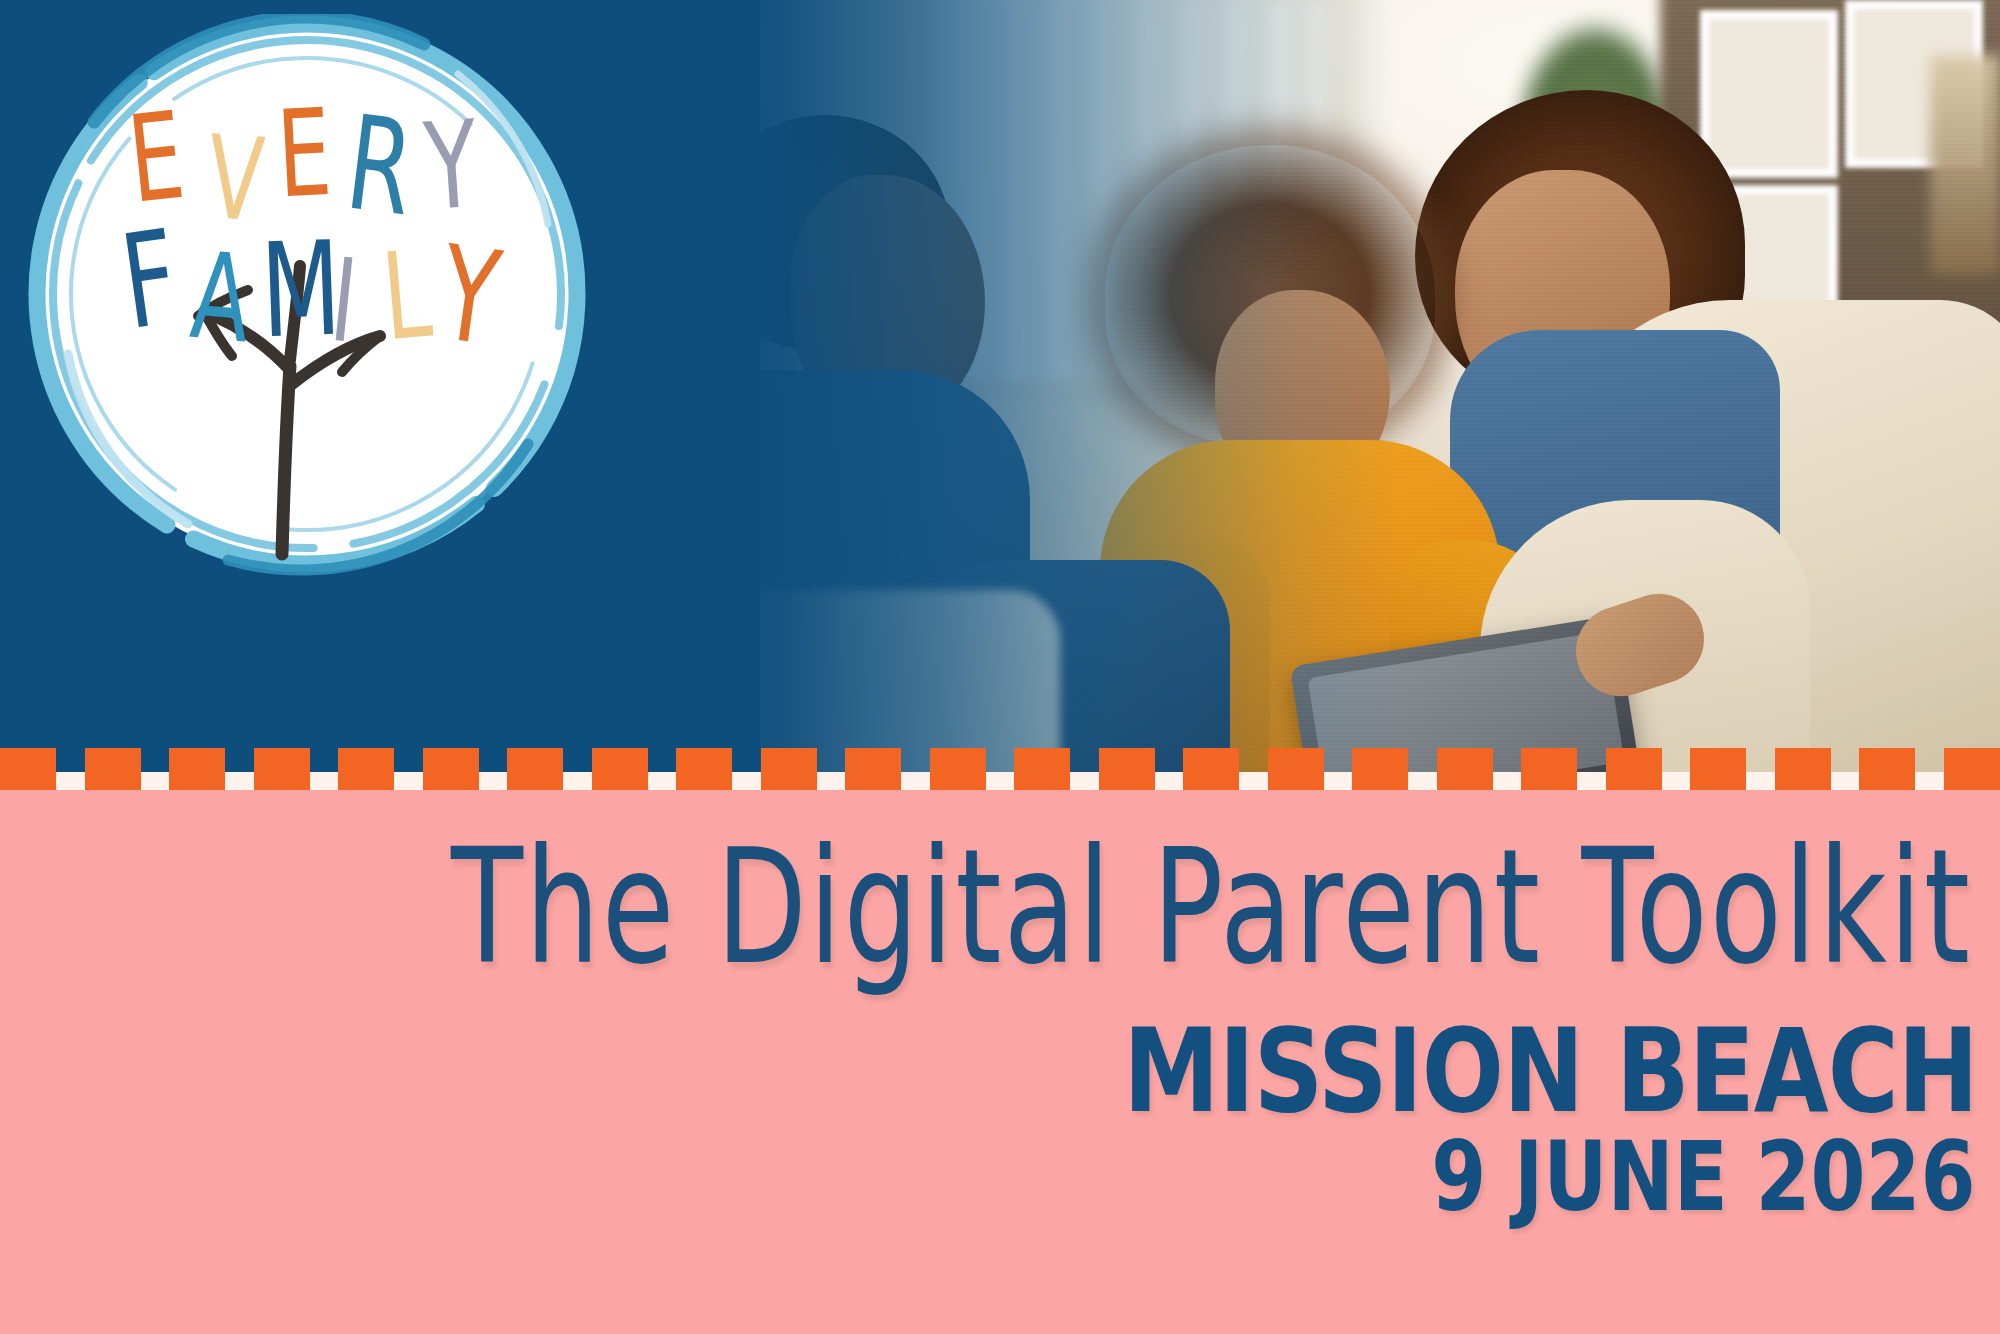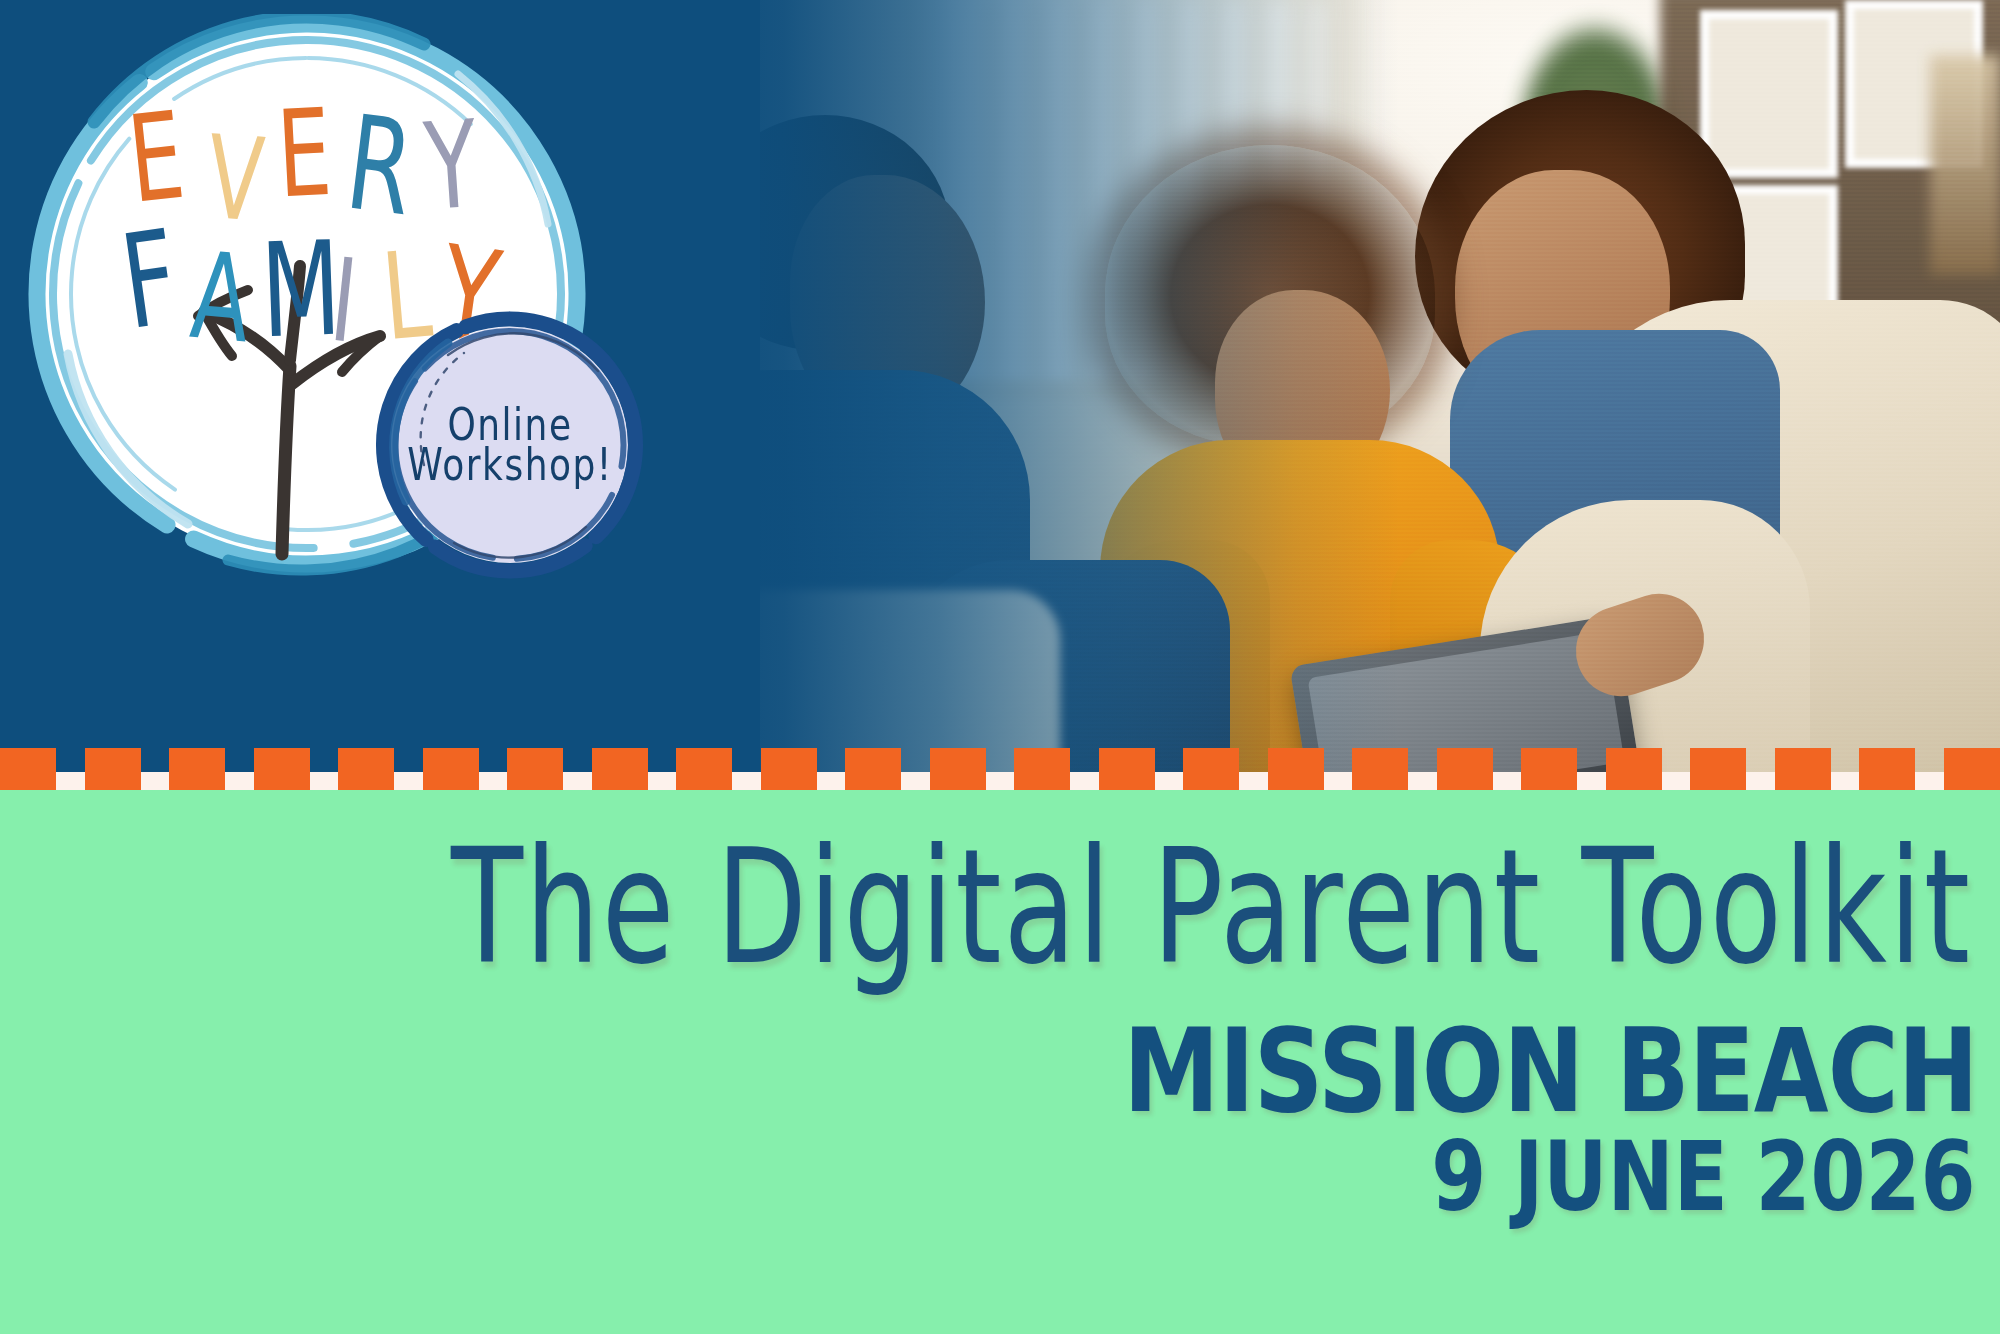--- a/index.html
+++ b/index.html
@@ -179,21 +179,21 @@
   
   .dashes{
     position:absolute;left:0;top:748px;width:2000px;height:42px;
     display:flex;align-items:center;
   }
   .dash{height:42px;background:#F26522;}
 
   
   .bottom{
     position:absolute;left:0;top:790px;width:2000px;height:544px;
-    background:#86efac;
+    background:#fca5a5;
   }
   .t-title{
     position:absolute;right:28px;top:25px;
     color:#1B4F7C;
     font-family:"DejaVu Sans", sans-serif;
     font-size:118px;font-weight:400;letter-spacing:2px;
     transform:scaleY(1.34);transform-origin:right top;
     white-space:nowrap;
     text-shadow:3px 4px 4px rgba(120,90,70,.16);
   }
@@ -296,41 +296,20 @@
           <div class="ltr" style="left: 414px; top: 104px; font-size: 96px; color: rgb(154, 156, 180); transform: rotate(-4deg) scaleY(1.25) scaleX(0.88);">Y</div>
           <div class="ltr" style="left: 112px; top: 214px; font-size: 104px; color: rgb(28, 91, 140); transform: rotate(-8deg) scaleY(1.25) scaleX(0.88);">F</div>
           <div class="ltr" style="left: 180px; top: 236px; font-size: 96px; color: rgb(46, 146, 188); transform: rotate(5deg) scaleY(1.25) scaleX(0.88);">A</div>
           <div class="ltr" style="left: 248px; top: 224px; font-size: 104px; color: rgb(28, 91, 140); transform: rotate(-2deg) scaleY(1.25) scaleX(0.88);">M</div>
           <div class="ltr" style="left: 322px; top: 242px; font-size: 92px; color: rgb(154, 156, 180); transform: rotate(6deg) scaleY(1.25) scaleX(0.88);">I</div>
           <div class="ltr" style="left: 372px; top: 234px; font-size: 96px; color: rgb(240, 203, 138); transform: rotate(-5deg) scaleY(1.25) scaleX(0.88);">L</div>
           <div class="ltr" style="left: 430px; top: 230px; font-size: 104px; color: rgb(226, 112, 42); transform: rotate(8deg) scaleY(1.25) scaleX(0.88);">Y</div>
         </div>
     </div>
 
-    <div class="badge">
-      <svg width="280" height="280" viewBox="0 0 280 280">
-        <circle cx="140" cy="140" r="118" fill="#DCDCF2"></circle>
-        <g fill="none" stroke="#1B4E8C" stroke-linecap="round">
-          <path d="M140 14 a126 126 0 1 1 -1 0" stroke-width="15" stroke-dasharray="300 14 160 12 250 10"></path>
-          <path d="M140 26 a114 114 0 1 1 -1 0" stroke-width="6" stroke-dasharray="200 30 120 24 230 16" opacity=".8"></path>
-        </g>
-        <g fill="none" stroke="#25649E" stroke-width="9" stroke-linecap="round" opacity=".9">
-          <path d="M36 196 a126 126 0 0 1 42 -158"></path>
-        </g>
-        <g fill="none" stroke="#33496F" stroke-width="2.4" stroke-linecap="round" opacity=".85">
-          <path d="M54 160 a106 106 0 0 1 40 -112" stroke-dasharray="5 9"></path>
-          <path d="M78 50 a112 112 0 0 1 150 16"></path>
-          <path d="M84 238 a112 112 0 0 0 132 -16"></path>
-        </g>
-      </svg>
-      <div class="btext">
-        <div class="bline bl1">Online</div>
-        <div class="bline bl2">Workshop!</div>
-      </div>
-    </div>
   </div>
 
   <div class="dashes">
       <div class="dash" style="width: 56px; background: rgb(242, 101, 34); margin-right: 28.5217px;"></div>
       <div class="dash" style="width: 56px; background: rgb(242, 101, 34); margin-right: 28.5217px;"></div>
       <div class="dash" style="width: 56px; background: rgb(242, 101, 34); margin-right: 28.5217px;"></div>
       <div class="dash" style="width: 56px; background: rgb(242, 101, 34); margin-right: 28.5217px;"></div>
       <div class="dash" style="width: 56px; background: rgb(242, 101, 34); margin-right: 28.5217px;"></div>
       <div class="dash" style="width: 56px; background: rgb(242, 101, 34); margin-right: 28.5217px;"></div>
       <div class="dash" style="width: 56px; background: rgb(242, 101, 34); margin-right: 28.5217px;"></div>

